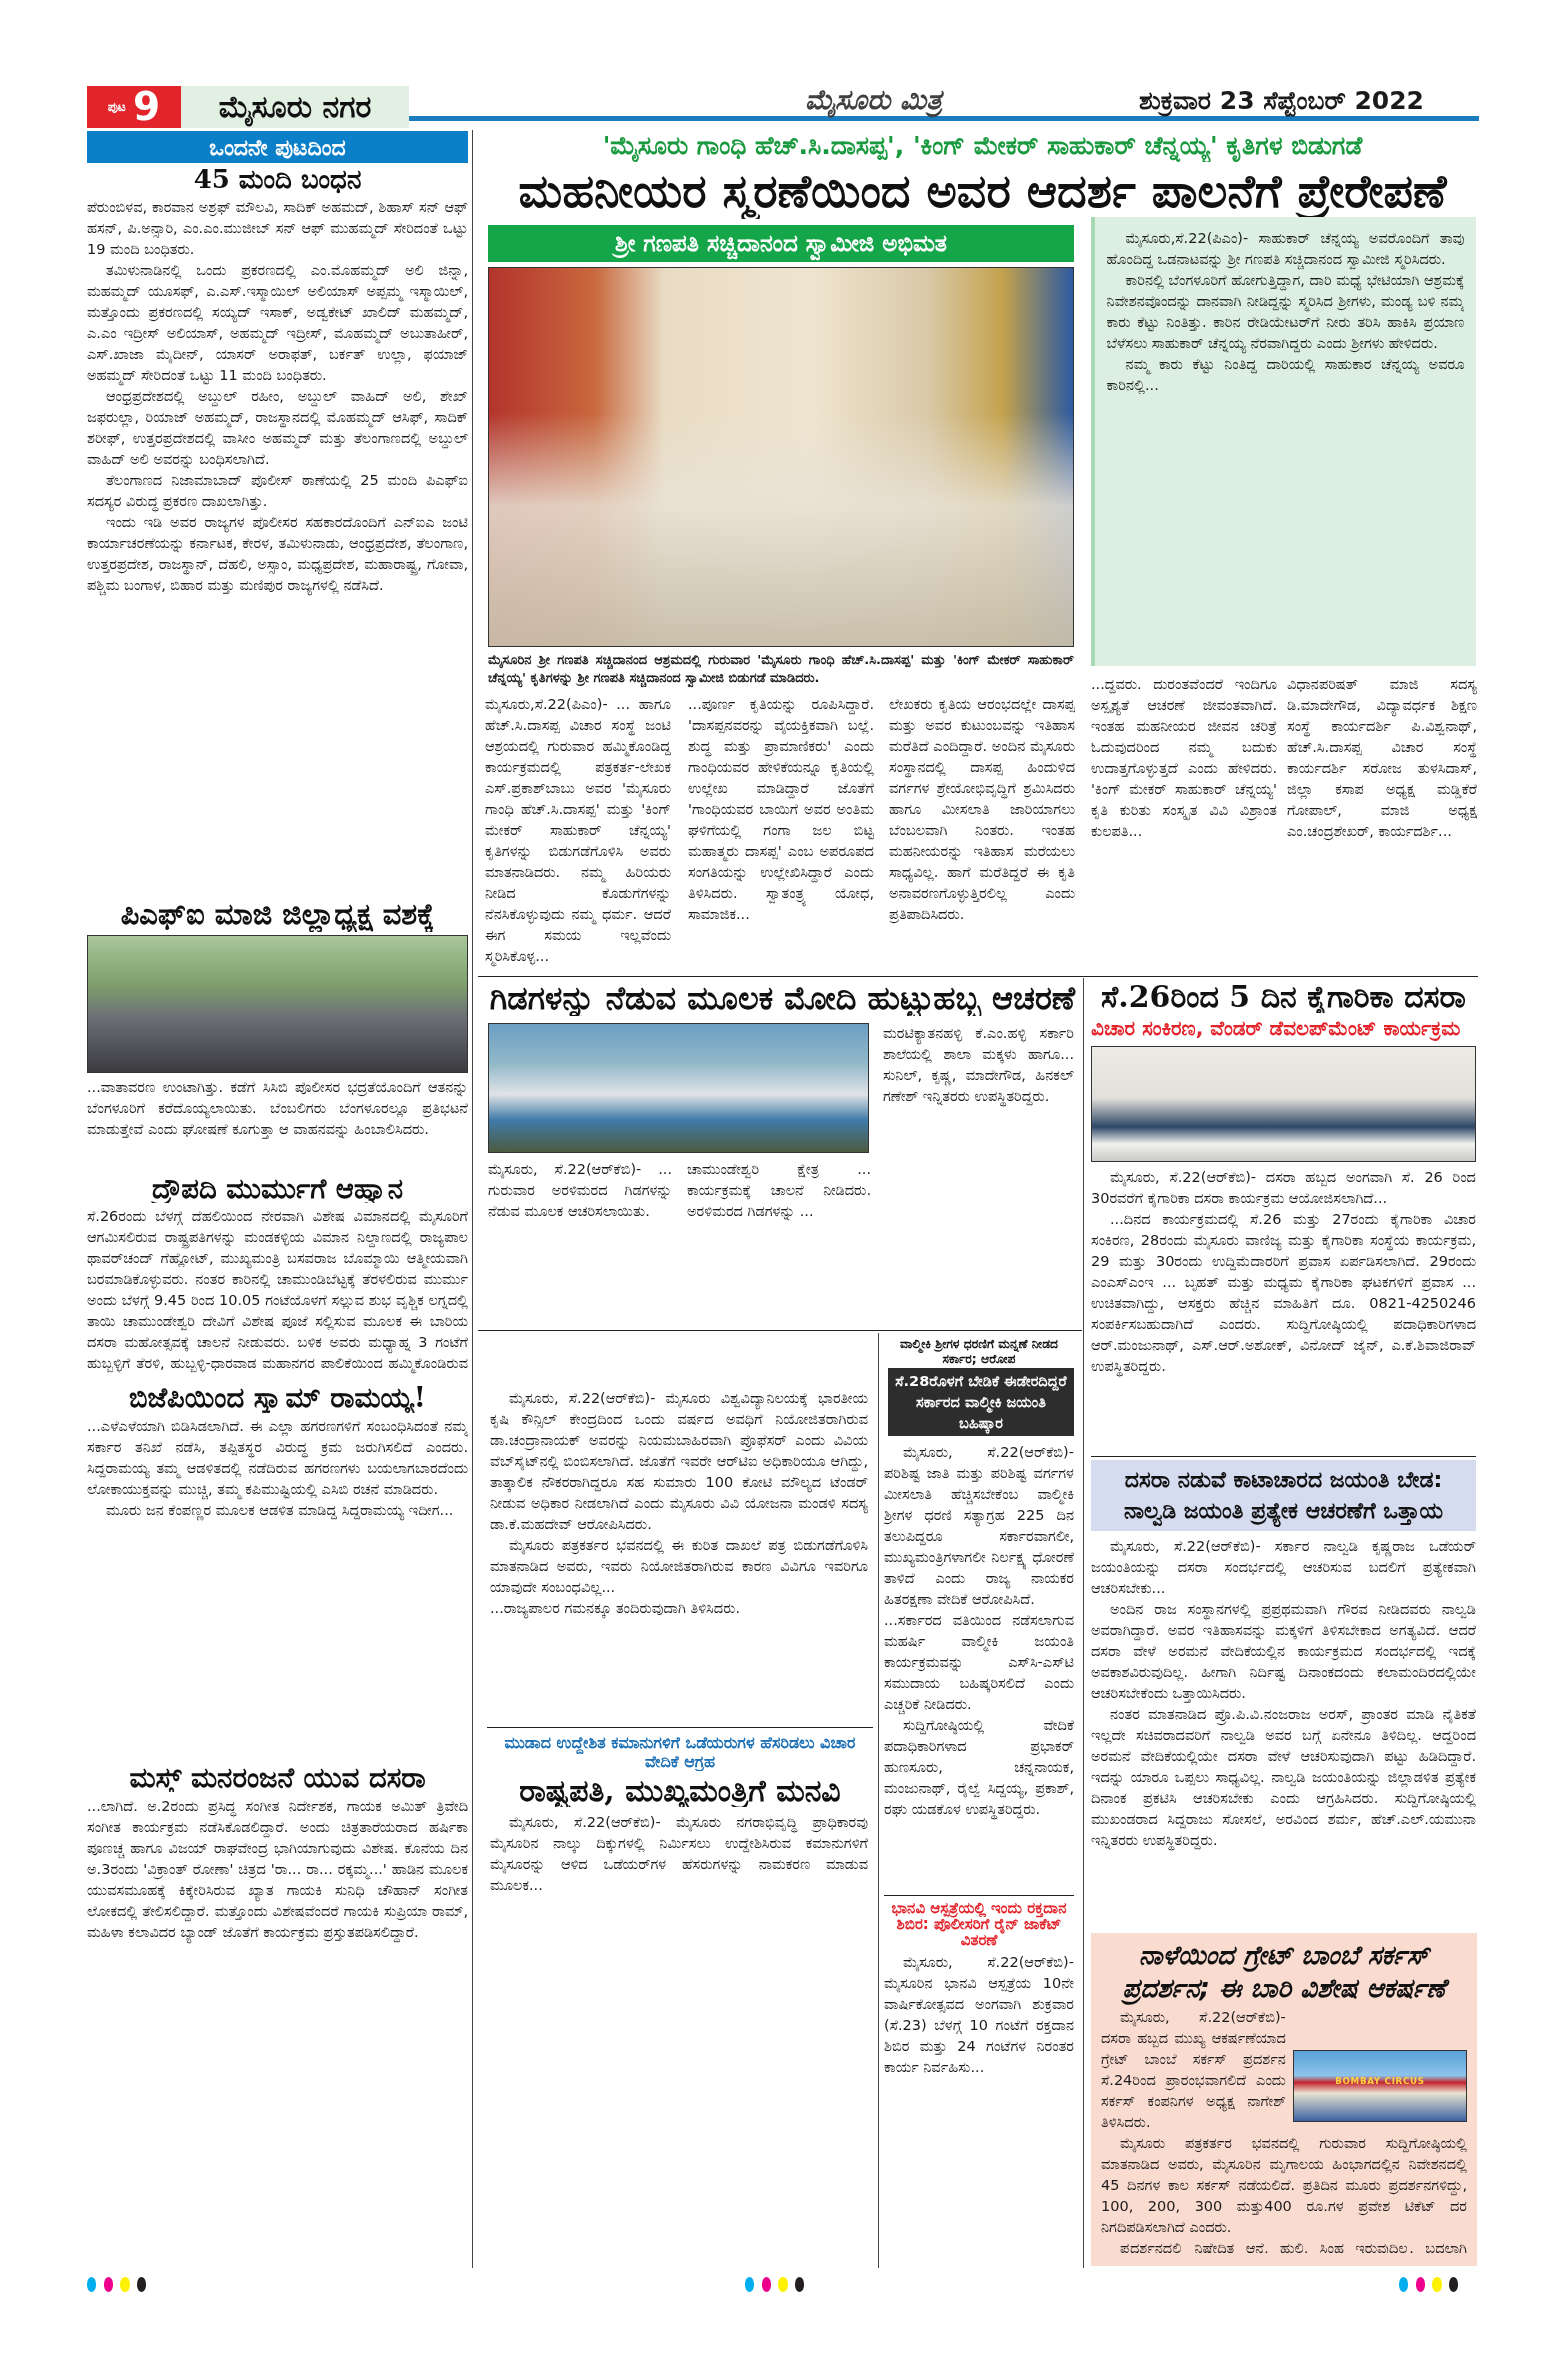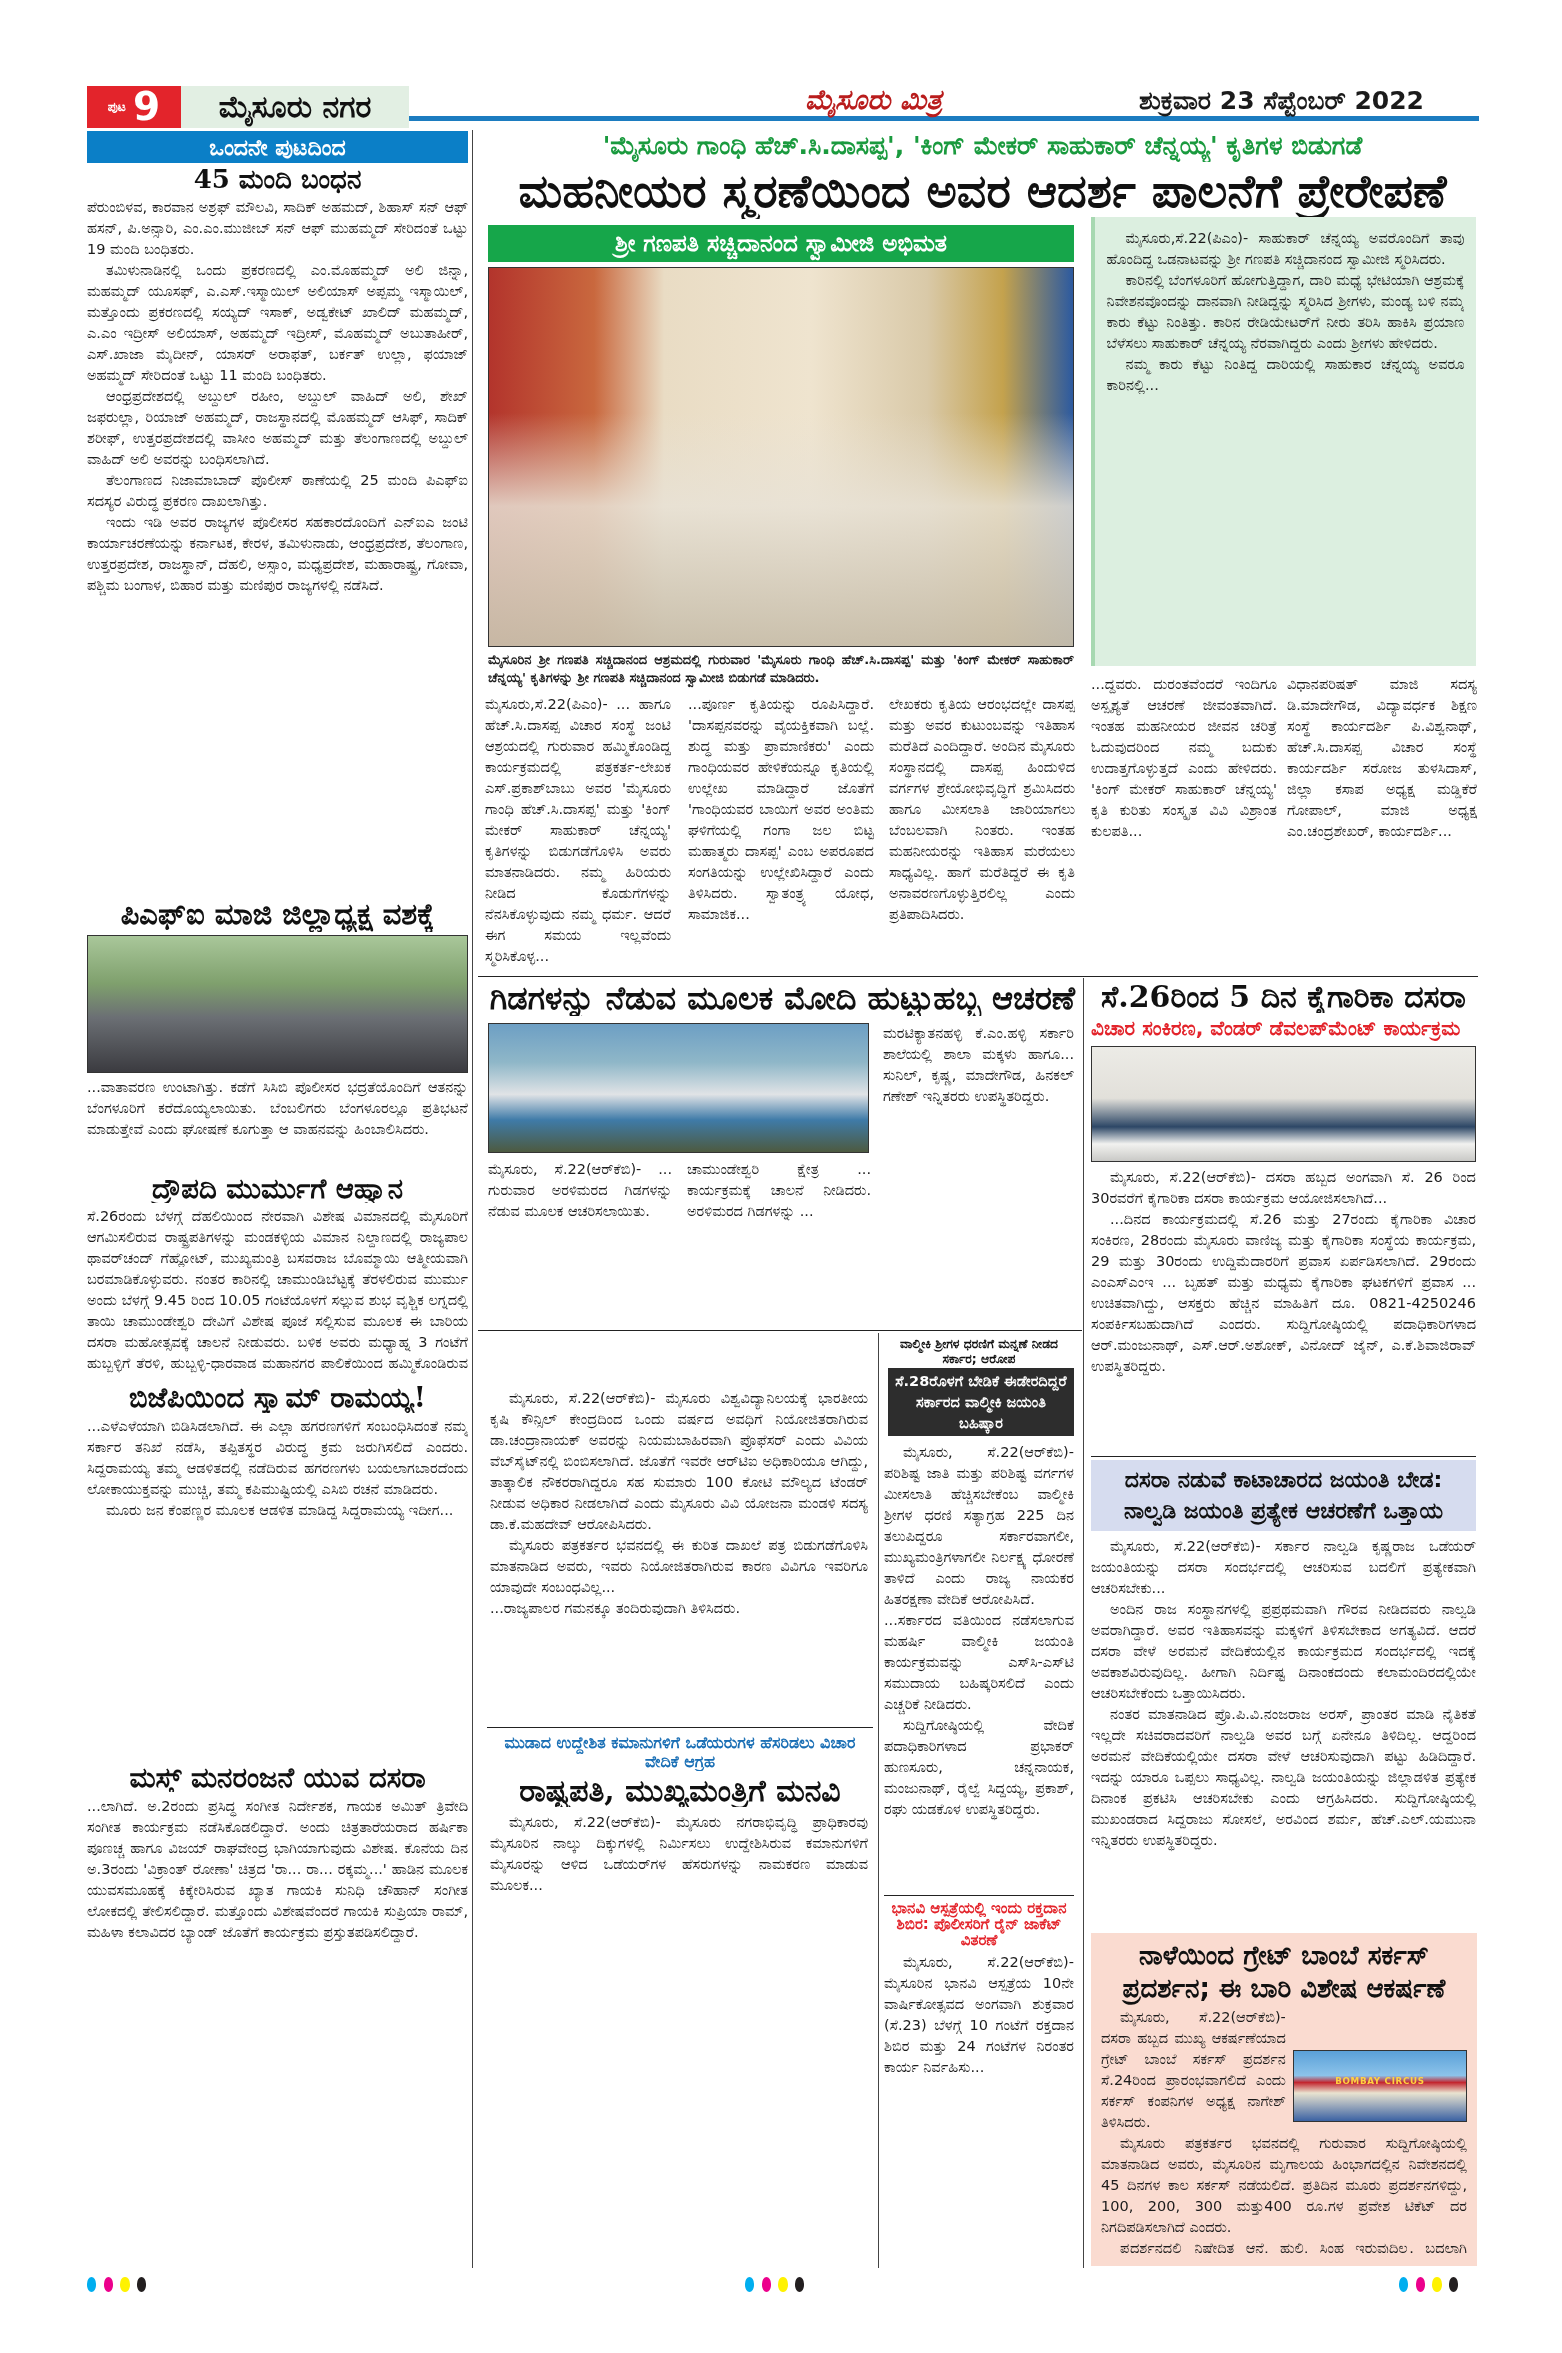--- a/index.html
+++ b/index.html
@@ -21,21 +21,21 @@
 <body>
 
 <div class="page">
 
   <div class="abs" style="left: 87px; top: 86px; width: 94px; height: 42px; display: flex; align-items: center; justify-content: center; gap: 7.2px; background-color: rgb(227, 36, 43);">
     <span style="color:#fff;font-size:12.3px;font-weight:bold;">ಪುಟ</span>
     <span style="color:#fff;font-size:39px;font-weight:bold;line-height:42px;">9</span>
   </div>
   <div class="abs hl" style="left: 181px; top: 86px; width: 228px; height: 42px; line-height: 42px; font-size: 30px; font-family: &quot;DejaVu Sans&quot;, sans-serif; background-color: rgb(226, 239, 227);"><span>ಮೈಸೂರು ನಗರ</span></div>
   <div class="abs" style="left: 409px; top: 116px; width: 1070px; height: 5px; background-color: rgb(28, 124, 192);"></div>
-  <div class="abs" style="left:754px;top:83px;width:239px;height:32px;text-align:center;font-size:27.5px;font-weight:bold;color:#b91c1c;font-style:italic;">ಮೈಸೂರು ಮಿತ್ರ</div>
+  <div class="abs" style="left:754px;top:83px;width:239px;height:32px;text-align:center;font-size:27.5px;font-weight:bold;color:#404040;font-style:italic;">ಮೈಸೂರು ಮಿತ್ರ</div>
   <div class="abs" style="left:1083px;top:86px;width:341px;height:29px;text-align:right;font-size:25px;font-weight:bold;">ಶುಕ್ರವಾರ 23 ಸೆಪ್ಟೆಂಬರ್ 2022</div>
 
   <div class="abs" style="left: 87px; top: 131px; width: 381px; height: 32px; display: flex; align-items: center; justify-content: center; background-color: rgb(11, 127, 199);">
     <span style="color:#ffffff;font-size:22px;font-weight:bold;">ಒಂದನೇ ಪುಟದಿಂದ</span>
   </div>
   <div class="abs hl" style="left:87px;top:165px;width:381px;height:29px;font-size:26px;line-height:29px;">45 ಮಂದಿ ಬಂಧನ</div>
   <div class="abs body-text" style="left:87px;top:197px;width:381px;height:699px;">
     <p class="noindent">ಪೆರುಂಬಿಳವ, ಕಾರವಾನ ಅಶ್ರಫ್ ಮೌಲವಿ, ಸಾದಿಕ್ ಅಹಮದ್, ಶಿಹಾಸ್ ಸನ್ ಆಫ್ ಹಸನ್, ಪಿ.ಅನ್ಸಾರಿ, ಎಂ.ಎಂ.ಮುಜೀಬ್ ಸನ್ ಆಫ್ ಮುಹಮ್ಮದ್ ಸೇರಿದಂತೆ ಒಟ್ಟು 19 ಮಂದಿ ಬಂಧಿತರು.</p>
     <p>ತಮಿಳುನಾಡಿನಲ್ಲಿ ಒಂದು ಪ್ರಕರಣದಲ್ಲಿ ಎಂ.ಮೊಹಮ್ಮದ್ ಅಲಿ ಜಿನ್ನಾ, ಮಹಮ್ಮದ್ ಯೂಸಫ್, ಎ.ಎಸ್.ಇಸ್ಮಾಯಿಲ್ ಅಲಿಯಾಸ್ ಅಪ್ಪಮ್ಮ ಇಸ್ಮಾಯಿಲ್, ಮತ್ತೊಂದು ಪ್ರಕರಣದಲ್ಲಿ ಸಯ್ಯದ್ ಇಸಾಕ್, ಅಡ್ವಕೇಟ್ ಖಾಲಿದ್ ಮಹಮ್ಮದ್, ಎ.ಎಂ ಇದ್ರೀಸ್ ಅಲಿಯಾಸ್, ಅಹಮ್ಮದ್ ಇದ್ರೀಸ್, ಮೊಹಮ್ಮದ್ ಅಬುತಾಹೀರ್, ಎಸ್.ಖಾಜಾ ಮೈದೀನ್, ಯಾಸರ್ ಅರಾಫತ್, ಬರ್ಕತ್ ಉಲ್ಲಾ, ಫಯಾಜ್ ಅಹಮ್ಮದ್ ಸೇರಿದಂತೆ ಒಟ್ಟು 11 ಮಂದಿ ಬಂಧಿತರು.</p>
     <p>ಆಂಧ್ರಪ್ರದೇಶದಲ್ಲಿ ಅಬ್ದುಲ್ ರಹೀಂ, ಅಬ್ದುಲ್ ವಾಹಿದ್ ಅಲಿ, ಶೇಖ್ ಜಫರುಲ್ಲಾ, ರಿಯಾಜ್ ಅಹಮ್ಮದ್, ರಾಜಸ್ಥಾನದಲ್ಲಿ ಮೊಹಮ್ಮದ್ ಆಸಿಫ್, ಸಾದಿಕ್ ಶರೀಫ್, ಉತ್ತರಪ್ರದೇಶದಲ್ಲಿ ವಾಸೀಂ ಅಹಮ್ಮದ್ ಮತ್ತು ತೆಲಂಗಾಣದಲ್ಲಿ ಅಬ್ದುಲ್ ವಾಹಿದ್ ಅಲಿ ಅವರನ್ನು ಬಂಧಿಸಲಾಗಿದೆ.</p>
@@ -130,21 +130,21 @@
   <div class="abs hl" style="left: 1091px; top: 1460px; width: 385px; height: 71px; padding: 4.3px 7.2px; font-size: 22px; line-height: 31px; font-family: &quot;DejaVu Sans&quot;, sans-serif; background-color: rgb(214, 220, 239);">
     <span>ದಸರಾ ನಡುವೆ ಕಾಟಾಚಾರದ ಜಯಂತಿ ಬೇಡ: ನಾಲ್ವಡಿ ಜಯಂತಿ ಪ್ರತ್ಯೇಕ ಆಚರಣೆಗೆ ಒತ್ತಾಯ</span>
   </div>
   <div class="abs body-text" style="left:1091px;top:1536px;width:385px;height:391px;">
     <p>ಮೈಸೂರು, ಸೆ.22(ಆರ್‌ಕೆಬಿ)- ಸರ್ಕಾರ ನಾಲ್ವಡಿ ಕೃಷ್ಣರಾಜ ಒಡೆಯರ್ ಜಯಂತಿಯನ್ನು ದಸರಾ ಸಂದರ್ಭದಲ್ಲಿ ಆಚರಿಸುವ ಬದಲಿಗೆ ಪ್ರತ್ಯೇಕವಾಗಿ ಆಚರಿಸಬೇಕು...</p>
     <p>ಅಂದಿನ ರಾಜ ಸಂಸ್ಥಾನಗಳಲ್ಲಿ ಪ್ರಪ್ರಥಮವಾಗಿ ಗೌರವ ನೀಡಿದವರು ನಾಲ್ವಡಿ ಅವರಾಗಿದ್ದಾರೆ. ಅವರ ಇತಿಹಾಸವನ್ನು ಮಕ್ಕಳಿಗೆ ತಿಳಿಸಬೇಕಾದ ಅಗತ್ಯವಿದೆ. ಆದರೆ ದಸರಾ ವೇಳೆ ಅರಮನೆ ವೇದಿಕೆಯಲ್ಲಿನ ಕಾರ್ಯಕ್ರಮದ ಸಂದರ್ಭದಲ್ಲಿ ಇದಕ್ಕೆ ಅವಕಾಶವಿರುವುದಿಲ್ಲ. ಹೀಗಾಗಿ ನಿರ್ದಿಷ್ಟ ದಿನಾಂಕದಂದು ಕಲಾಮಂದಿರದಲ್ಲಿಯೇ ಆಚರಿಸಬೇಕೆಂದು ಒತ್ತಾಯಿಸಿದರು.</p>
     <p>ನಂತರ ಮಾತನಾಡಿದ ಪ್ರೊ.ಪಿ.ವಿ.ನಂಜರಾಜ ಅರಸ್, ಪ್ರಾಂತರ ಮಾಡಿ ನೈತಿಕತೆ ಇಲ್ಲದೇ ಸಚಿವರಾದವರಿಗೆ ನಾಲ್ವಡಿ ಅವರ ಬಗ್ಗೆ ಏನೇನೂ ತಿಳಿದಿಲ್ಲ. ಆದ್ದರಿಂದ ಅರಮನೆ ವೇದಿಕೆಯಲ್ಲಿಯೇ ದಸರಾ ವೇಳೆ ಆಚರಿಸುವುದಾಗಿ ಪಟ್ಟು ಹಿಡಿದಿದ್ದಾರೆ. ಇದನ್ನು ಯಾರೂ ಒಪ್ಪಲು ಸಾಧ್ಯವಿಲ್ಲ. ನಾಲ್ವಡಿ ಜಯಂತಿಯನ್ನು ಜಿಲ್ಲಾಡಳಿತ ಪ್ರತ್ಯೇಕ ದಿನಾಂಕ ಪ್ರಕಟಿಸಿ ಆಚರಿಸಬೇಕು ಎಂದು ಆಗ್ರಹಿಸಿದರು. ಸುದ್ದಿಗೋಷ್ಠಿಯಲ್ಲಿ ಮುಖಂಡರಾದ ಸಿದ್ದರಾಜು ಸೋಸಲೆ, ಅರವಿಂದ ಶರ್ಮ, ಹೆಚ್.ಎಲ್.ಯಮುನಾ ಇನ್ನಿತರರು ಉಪಸ್ಥಿತರಿದ್ದರು.</p>
   </div>
 
   <div class="abs" style="left: 1091px; top: 1933px; width: 386px; height: 333px; padding: 5.8px 10px; overflow: hidden; background-color: rgb(250, 219, 208);">
-    <div class="hl" style="font-size:26px;line-height:33px;height:68px;font-family:'DejaVu Sans',sans-serif;">ನಾಳೆಯಿಂದ ಗ್ರೇಟ್ ಬಾಂಬೆ ಸರ್ಕಸ್ ಪ್ರದರ್ಶನ; ಈ ಬಾರಿ ವಿಶೇಷ ಆಕರ್ಷಣೆ</div>
+    <div class="hl" style="font-size:26px;line-height:33px;height:68px;font-family:'DejaVu Sans',sans-serif;font-style:italic;">ನಾಳೆಯಿಂದ ಗ್ರೇಟ್ ಬಾಂಬೆ ಸರ್ಕಸ್ ಪ್ರದರ್ಶನ; ಈ ಬಾರಿ ವಿಶೇಷ ಆಕರ್ಷಣೆ</div>
     <div class="body-text" style="height:246px;">
       <div class="photo" style="float:right;width:172px;height:70px;margin:43px 0 2.9px 7.2px;position:relative;background:linear-gradient(180deg,#5aa0d8 0%,#8cc3ea 35%,#c3262f 45%,#e9e3d0 60%,#3b62a3 100%);">
         <span style="position:absolute;left:0;right:0;top:20px;text-align:center;font-size:8.7px;font-weight:bold;color:#ffd23f;letter-spacing:0.7px;">BOMBAY CIRCUS</span>
       </div>
       <p>ಮೈಸೂರು, ಸೆ.22(ಆರ್‌ಕೆಬಿ)- ದಸರಾ ಹಬ್ಬದ ಮುಖ್ಯ ಆಕರ್ಷಣೆಯಾದ ಗ್ರೇಟ್ ಬಾಂಬೆ ಸರ್ಕಸ್ ಪ್ರದರ್ಶನ ಸೆ.24ರಿಂದ ಪ್ರಾರಂಭವಾಗಲಿದೆ ಎಂದು ಸರ್ಕಸ್ ಕಂಪನಿಗಳ ಅಧ್ಯಕ್ಷ ನಾಗೇಶ್ ತಿಳಿಸಿದರು.</p>
       <p>ಮೈಸೂರು ಪತ್ರಕರ್ತರ ಭವನದಲ್ಲಿ ಗುರುವಾರ ಸುದ್ದಿಗೋಷ್ಠಿಯಲ್ಲಿ ಮಾತನಾಡಿದ ಅವರು, ಮೈಸೂರಿನ ಮೃಗಾಲಯ ಹಿಂಭಾಗದಲ್ಲಿನ ನಿವೇಶನದಲ್ಲಿ 45 ದಿನಗಳ ಕಾಲ ಸರ್ಕಸ್ ನಡೆಯಲಿದೆ. ಪ್ರತಿದಿನ ಮೂರು ಪ್ರದರ್ಶನಗಳಿದ್ದು, 100, 200, 300 ಮತ್ತು400 ರೂ.ಗಳ ಪ್ರವೇಶ ಟಿಕೆಟ್ ದರ ನಿಗದಿಪಡಿಸಲಾಗಿದೆ ಎಂದರು.</p>
       <p>ಪ್ರದರ್ಶನದಲ್ಲಿ ನಿಷೇಧಿತ ಆನೆ, ಹುಲಿ, ಸಿಂಹ ಇರುವುದಿಲ್ಲ. ಬದಲಾಗಿ ಕುದುರೆ, ಒಂಟೆ...</p>
     </div>
   </div>
 

